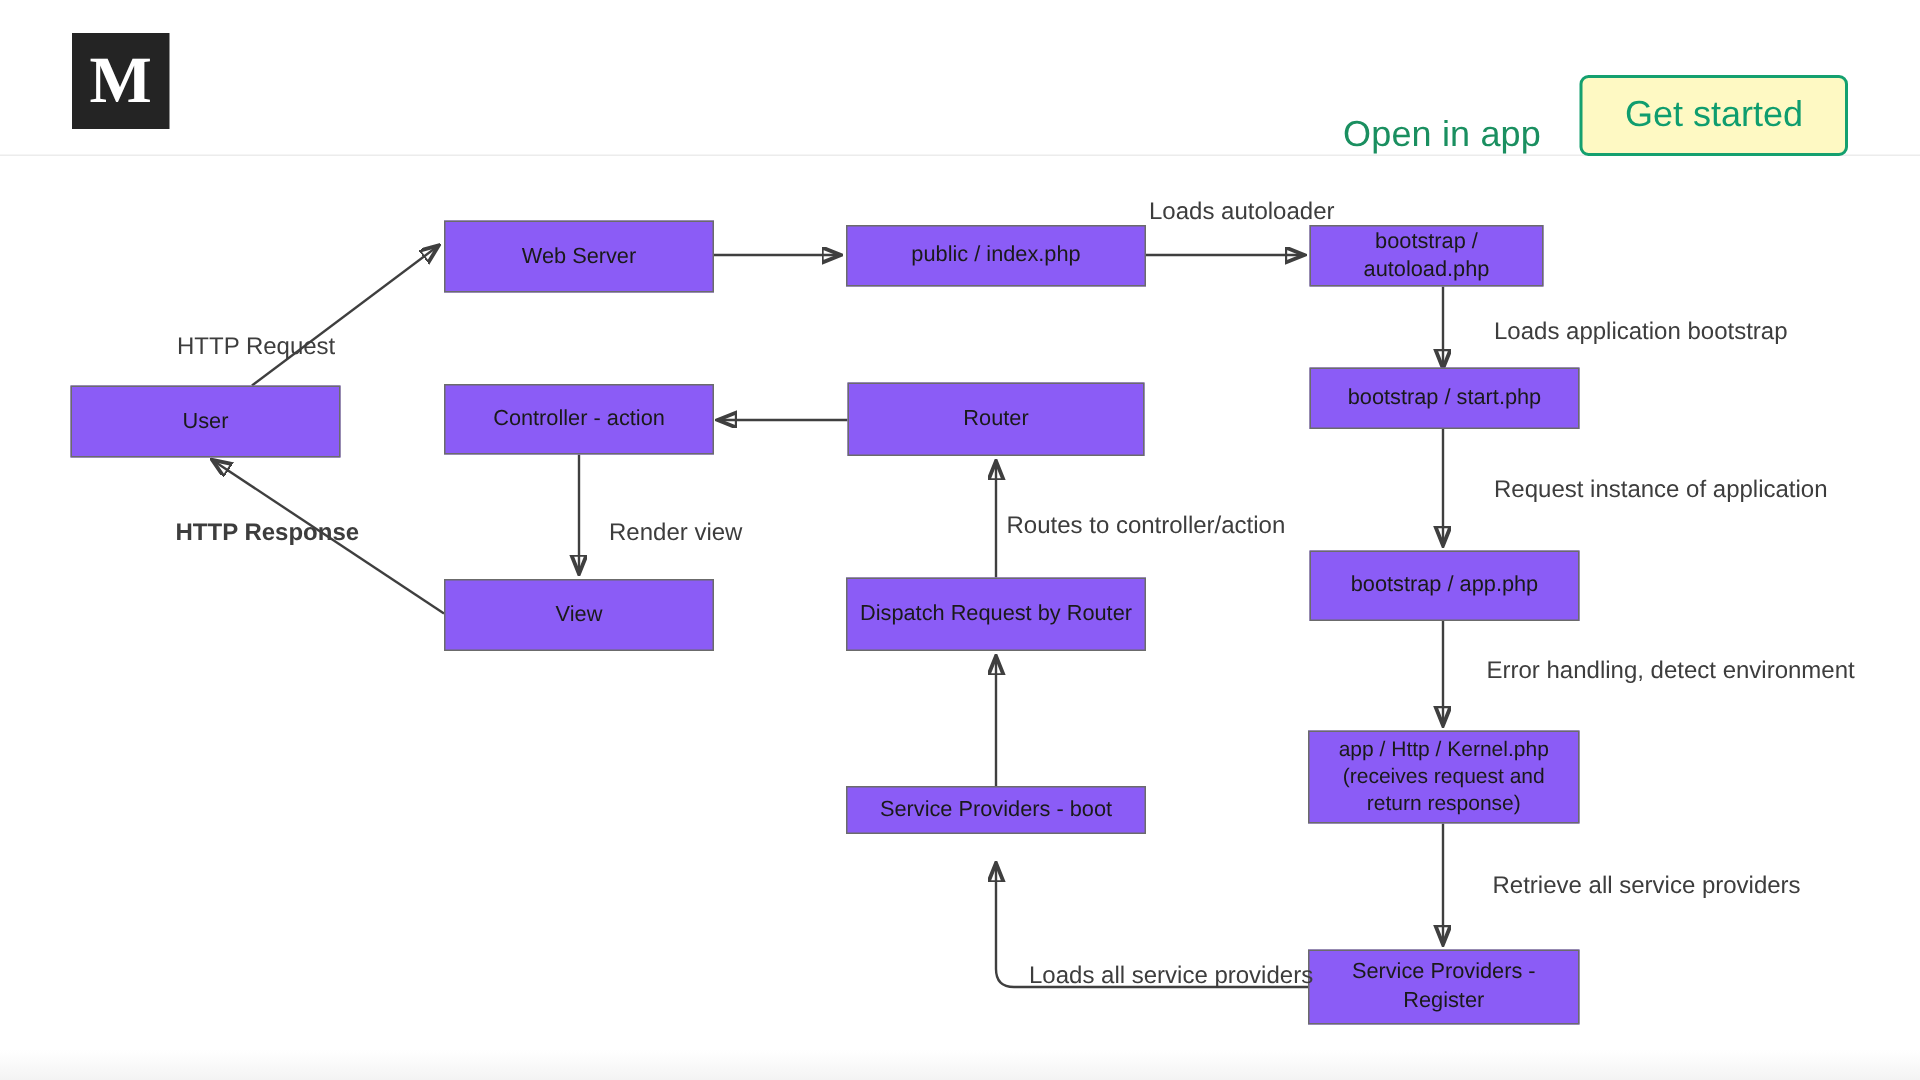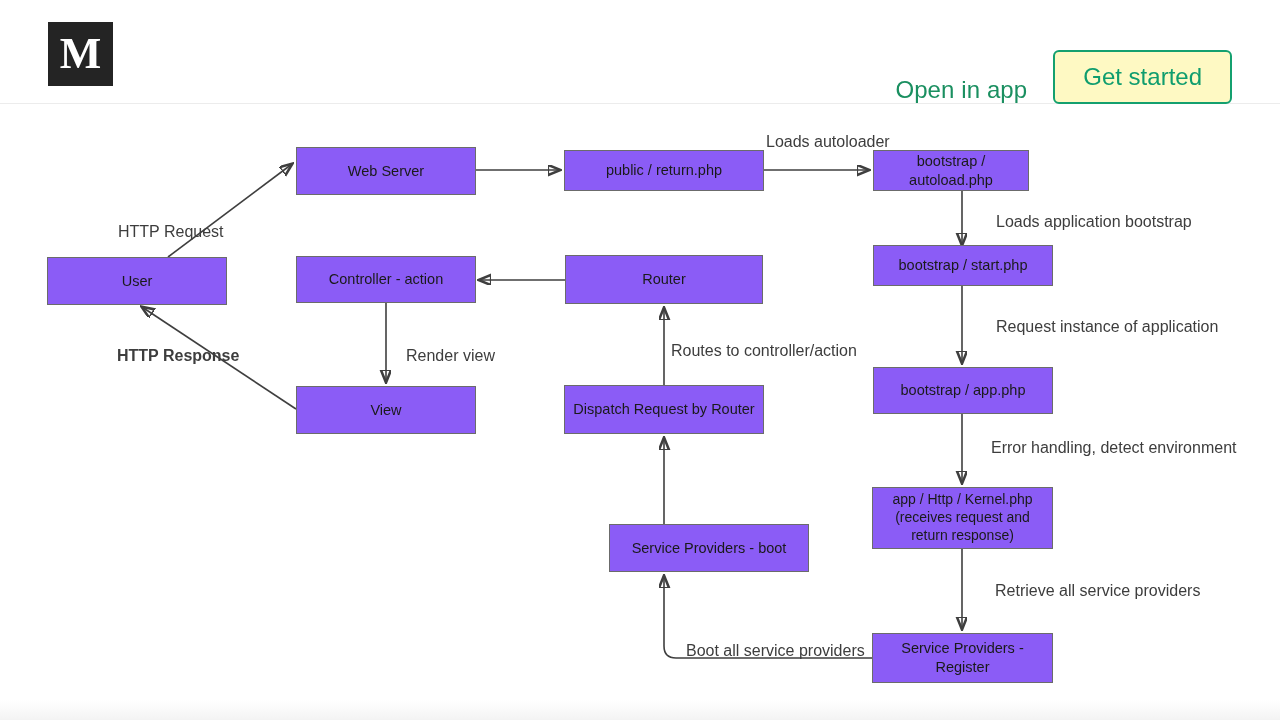--- a/index.html
+++ b/index.html
@@ -149,21 +149,21 @@
 
     <div class="node" style="left:47px; top:153px; width:180px; height:48px;">
       <span>User</span>
     </div>
 
     <div class="node" style="left:296px; top:43px; width:180px; height:48px;">
       <span>Web Server</span>
     </div>
 
     <div class="node" style="left:564px; top:46px; width:200px; height:41px;">
-      <span>public / return.php</span>
+      <span>public / index.php</span>
     </div>
 
     <div class="node" style="left:873px; top:46px; width:156px; height:41px;">
       <span>bootstrap / autoload.php</span>
     </div>
 
     <div class="node" style="left:873px; top:263px; width:180px; height:47px;">
       <span>bootstrap / app.php</span>
     </div>
 
@@ -174,21 +174,21 @@
     <div class="node" style="left:872px; top:383px; width:181px; height:62px; font-size:14px;">
       <span>app / Http / Kernel.php
 (receives request and return response)</span>
     </div>
 
     <div class="node" style="left:872px; top:529px; width:181px; height:50px;">
       <span>Service Providers -
 Register</span>
     </div>
 
-    <div class="node" style="left:564px; top:420px; width:200px; height:48px;margin-left:45px;">
+    <div class="node" style="left:564px; top:420px; width:200px; height:32px;">
       <span>Service Providers - boot</span>
     </div>
 
     <div class="node" style="left:565px; top:151px; width:198px; height:49px;">
       <span>Router</span>
     </div>
 
     <div class="node" style="left:564px; top:281px; width:200px; height:49px;">
       <span>Dispatch Request by Router</span>
     </div>
@@ -208,21 +208,21 @@
     <div class="edge-label" style="left:766px; top:28px;">Loads autoloader</div>
 
     <div class="edge-label" style="left:996px; top:108px;">Loads application bootstrap</div>
 
     <div class="edge-label" style="left:996px; top:213px;">Request instance of application</div>
 
     <div class="edge-label" style="left:991px; top:334px;">Error handling, detect environment</div>
 
     <div class="edge-label" style="left:995px; top:477px;">Retrieve all service providers</div>
 
-    <div class="edge-label" style="left:686px; top:537px;">Boot all service providers</div>
+    <div class="edge-label" style="left:686px; top:537px;">Loads all service providers</div>
 
     <div class="edge-label" style="left:671px; top:237px;">Routes to controller/action</div>
 
     <div class="edge-label" style="left:406px; top:242px;">Render view</div>
 
   </div>
 
   <div class="page-bottom-shadow"></div>
 </div>
 

